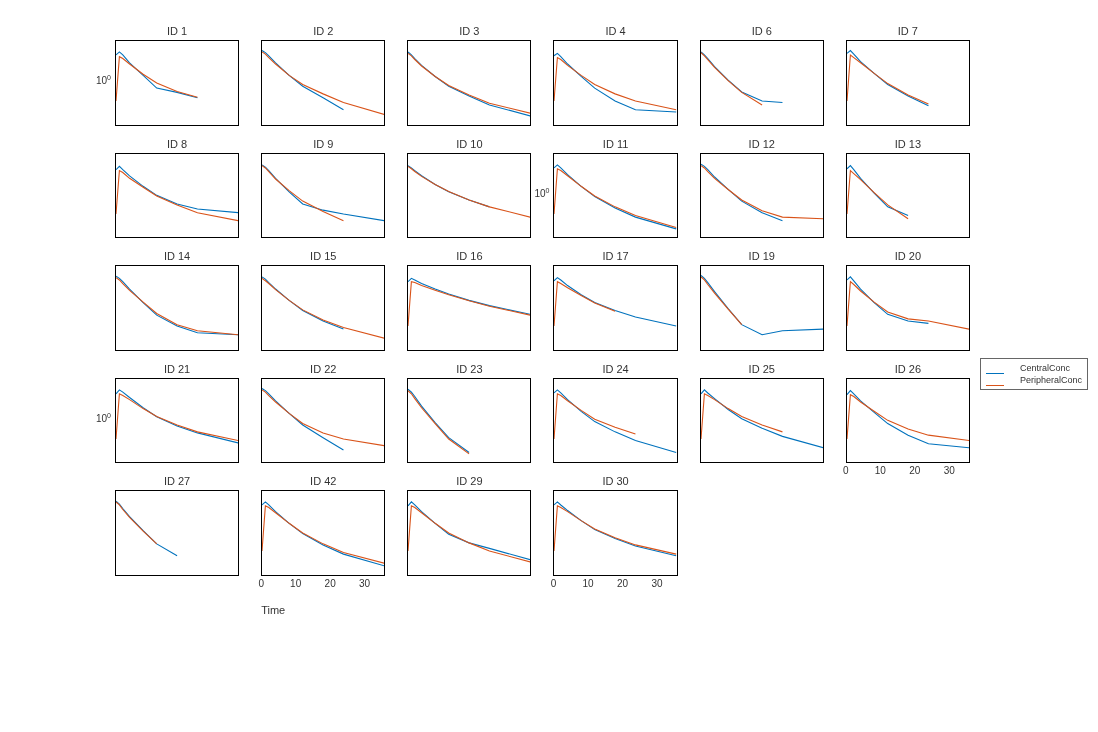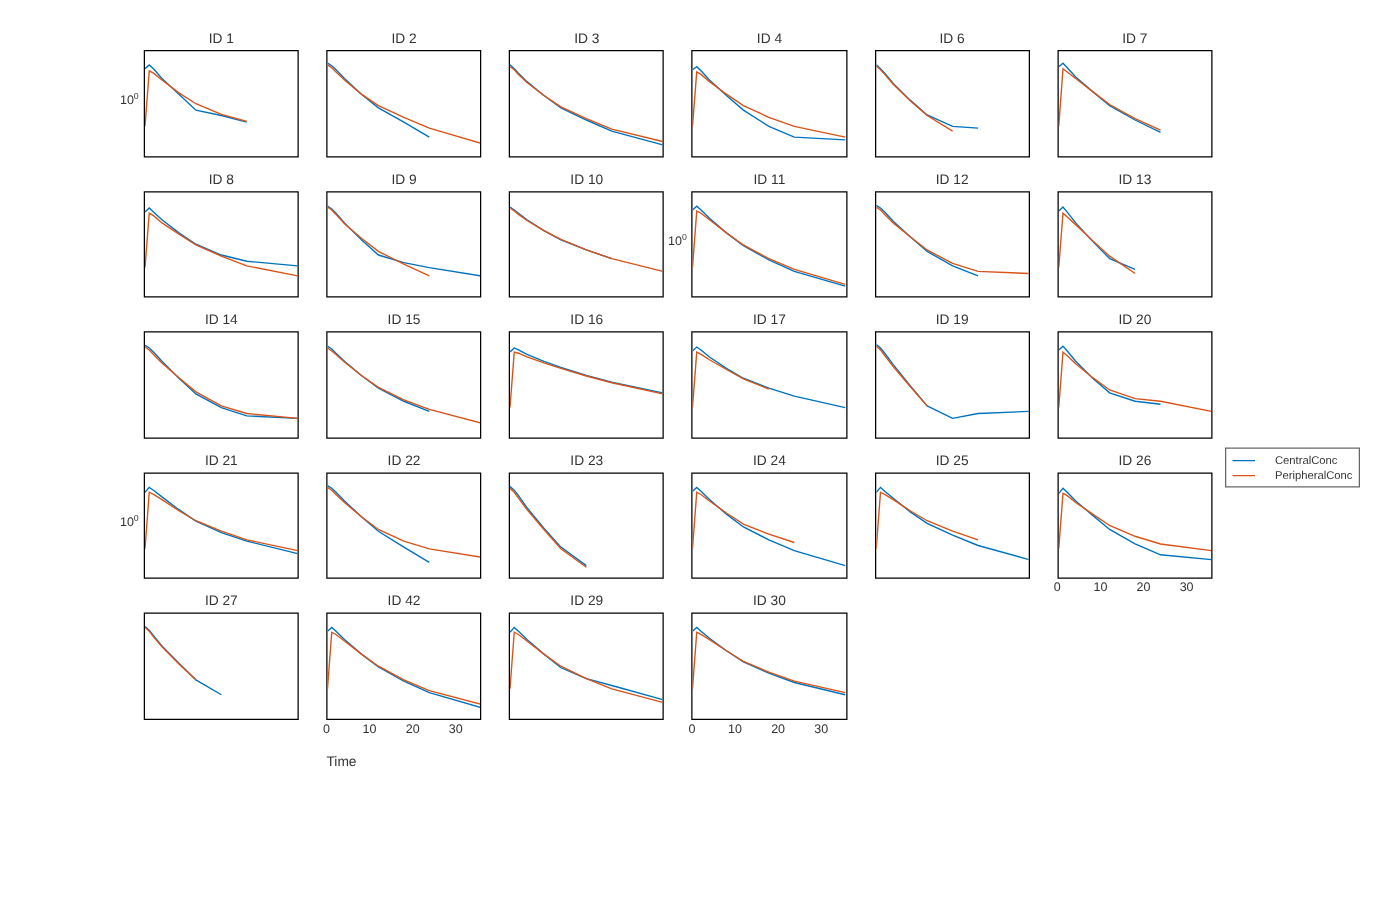--- a/index.html
+++ b/index.html
@@ -13,21 +13,21 @@
   svg.plot{width:100%;height:100%}
   .line{fill:none;stroke-width:1.1}
   .c0{stroke:#0072BD}
   .c1{stroke:#D95319}
   .yticklabel{position:absolute;right:100%;padding-right:4px;font-size:10px;transform:translateY(-50%);white-space:nowrap}
   .yticklabel sup{font-size:7px}
   .xticks{position:absolute;left:0;right:0;top:calc(100% - 12px);height:12px;display:flex;justify-content:space-between;font-size:10px;padding-top:2px}
   .xticks span{width:0;display:flex;justify-content:center}
   .xlabel{position:absolute;left:0;right:0;bottom:-28px;font-size:11px;color:#333}
   .legend{position:absolute;right:10px;top:358px;border:1px solid #666;background:#fff;padding:3px 5px;font-size:9px}
-  .legend-row{display:flex;align-items:center;gap:16px;line-height:12px}
+  .legend-row{display:flex;align-items:flex-end;gap:16px;line-height:12px}
   .swatch{width:18px;height:0;border-top:1.5px solid}
 </style>
 </head>
 <body>
 
 <div class="figure">
   <div class="grid" id="grid">
       <div class="cell">
         <div class="title">ID 1</div>
         <div class="axes"><svg class="plot" viewBox="0 0 100 100" preserveAspectRatio="none">

